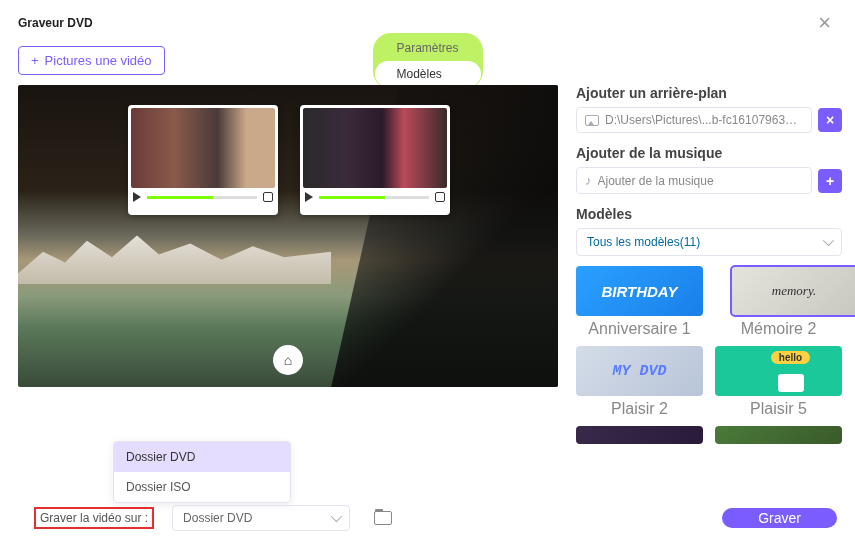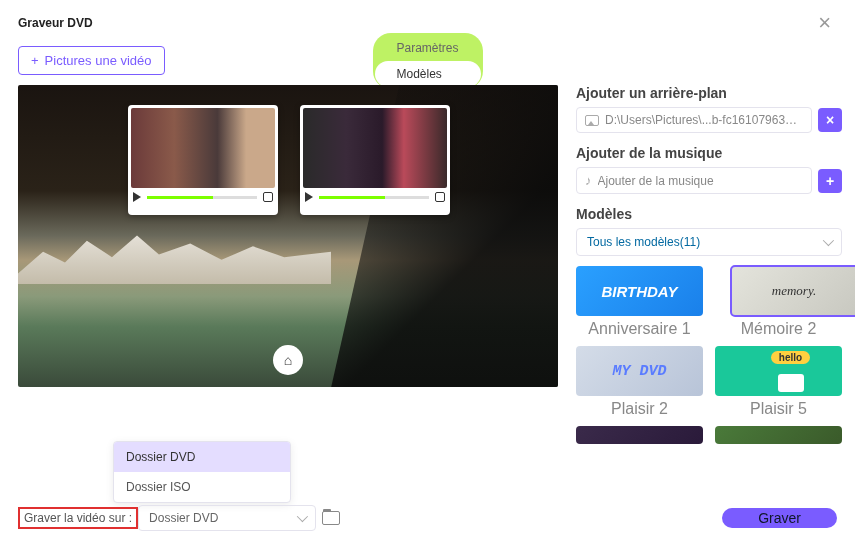--- a/index.html
+++ b/index.html
@@ -53,27 +53,27 @@
 .t-birthday { background: linear-gradient(135deg, #2aa0ff, #1a80ea); font-size: 15px; font-style: italic; }
 .t-memory { background: linear-gradient(135deg, #e4e4dc, #c8c8c0); color:#333; font-family: Georgia, serif; font-style: italic; font-weight: 400; }
 .t-mydvd { background: linear-gradient(135deg, #d4dce8, #b8c4d8); color:#5a7cff; font-style: italic; font-size:15px;font-family:Liberation Mono, monospace; }
 .t-hello { background: #1ac89a; flex-direction:column; gap:10px;padding-left:24px; }
 .t-hello .tag { background:#ffd040; color:#333; font-size:10px; padding:1px 8px; border-radius:8px; font-weight:600; font-style:normal; }
 .t-hello .face { width:26px; height:18px; background:#fff; border-radius:3px; position:relative; }
 .t-dark { background: linear-gradient(135deg, #3a2a4a, #2a1a3a); }
 .t-green { background: linear-gradient(135deg, #4a7a3a, #3a5a2a); }
 .tpl-label { font-size: 16px; color:#888; margin-top:4px; }
 
-.footer { position: absolute; bottom: 10px; left: 0; right: 0; padding: 0 18px; display:flex; align-items:center; gap: 0; }
+.footer { position: absolute; bottom: 10px; left: 16px; right: 0; padding: 0 18px; display:flex; align-items:center; gap: 18px; }
 .burn-label-wrap { border: 2px solid #e03030; padding: 2px 4px; }
 .burn-label { font-size: 12px; color: #555; white-space:nowrap; }
 .burn-select { width: 178px; border: 1px solid #e4e3ed; border-radius: 4px; padding: 5px 10px; font-size: 12px; color:#666; display:flex; justify-content:space-between; align-items:center; cursor:pointer; }
 .folder-ico { width:18px; height:14px; border:1.5px solid #888; border-radius:2px; position:relative; cursor:pointer; margin-left:6px; }
 .folder-ico::before { content:""; position:absolute; top:-3px; left:0; width:8px; height:3px; background:#888; border-radius:1px 1px 0 0; }
-.burn-btn { margin-left:auto; background:#7a5cff; color:#0f172a; border:none; border-radius:18px; padding:2px 36px; font-size:14px; cursor:pointer; }
+.burn-btn { margin-left:auto; background:#7a5cff; color:#ffffff; border:none; border-radius:18px; padding:2px 36px; font-size:14px; cursor:pointer; }
 
 .popup { position:absolute; bottom: 38px; left: 113px; width: 178px; background:#fff; border:1px solid #e4e3ed; border-radius:4px; box-shadow:0 2px 8px rgba(0,0,0,0.08); overflow:hidden; }
 .popup-item { padding: 8px 12px; font-size: 12px; color:#555; cursor:pointer; }
 .popup-item.active { background: #e4ddff; color:#333; }
 
 .ico { display:inline-block; }
 .ico-img { width:14px; height:11px; border:1.5px solid #aaa; border-radius:2px; position:relative; }
 .ico-img::after { content:""; position:absolute; bottom:0; left:2px; width:0; height:0; border-left:3px solid transparent; border-right:3px solid transparent; border-bottom:4px solid #aaa; }
 .ico-music { font-size:13px; color:#aaa; }
 .chev { width:8px; height:8px; border-right:1.5px solid #aaa; border-bottom:1.5px solid #aaa; transform:rotate(45deg) translateY(-2px); }

